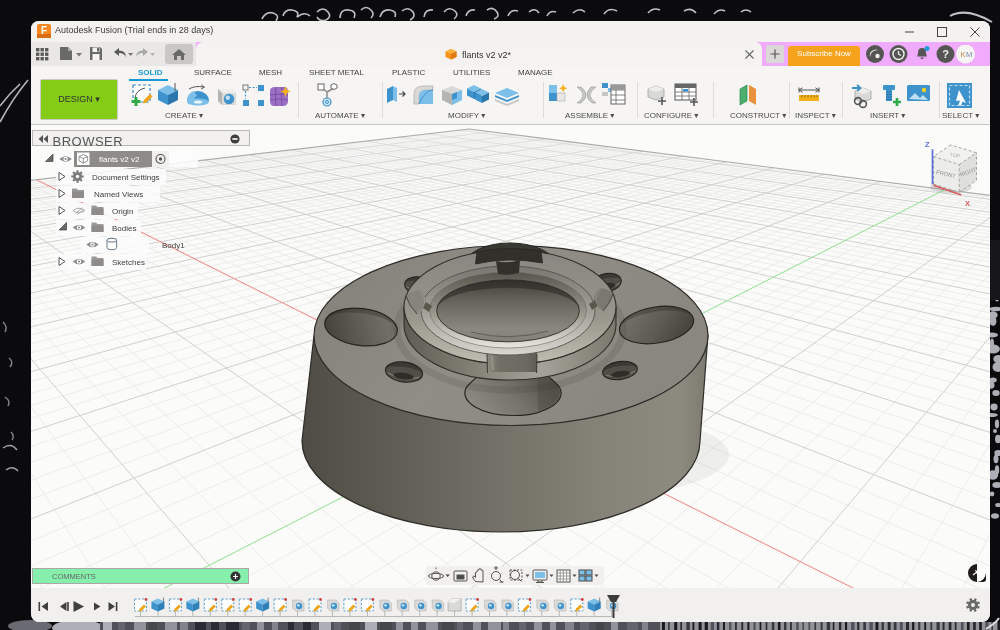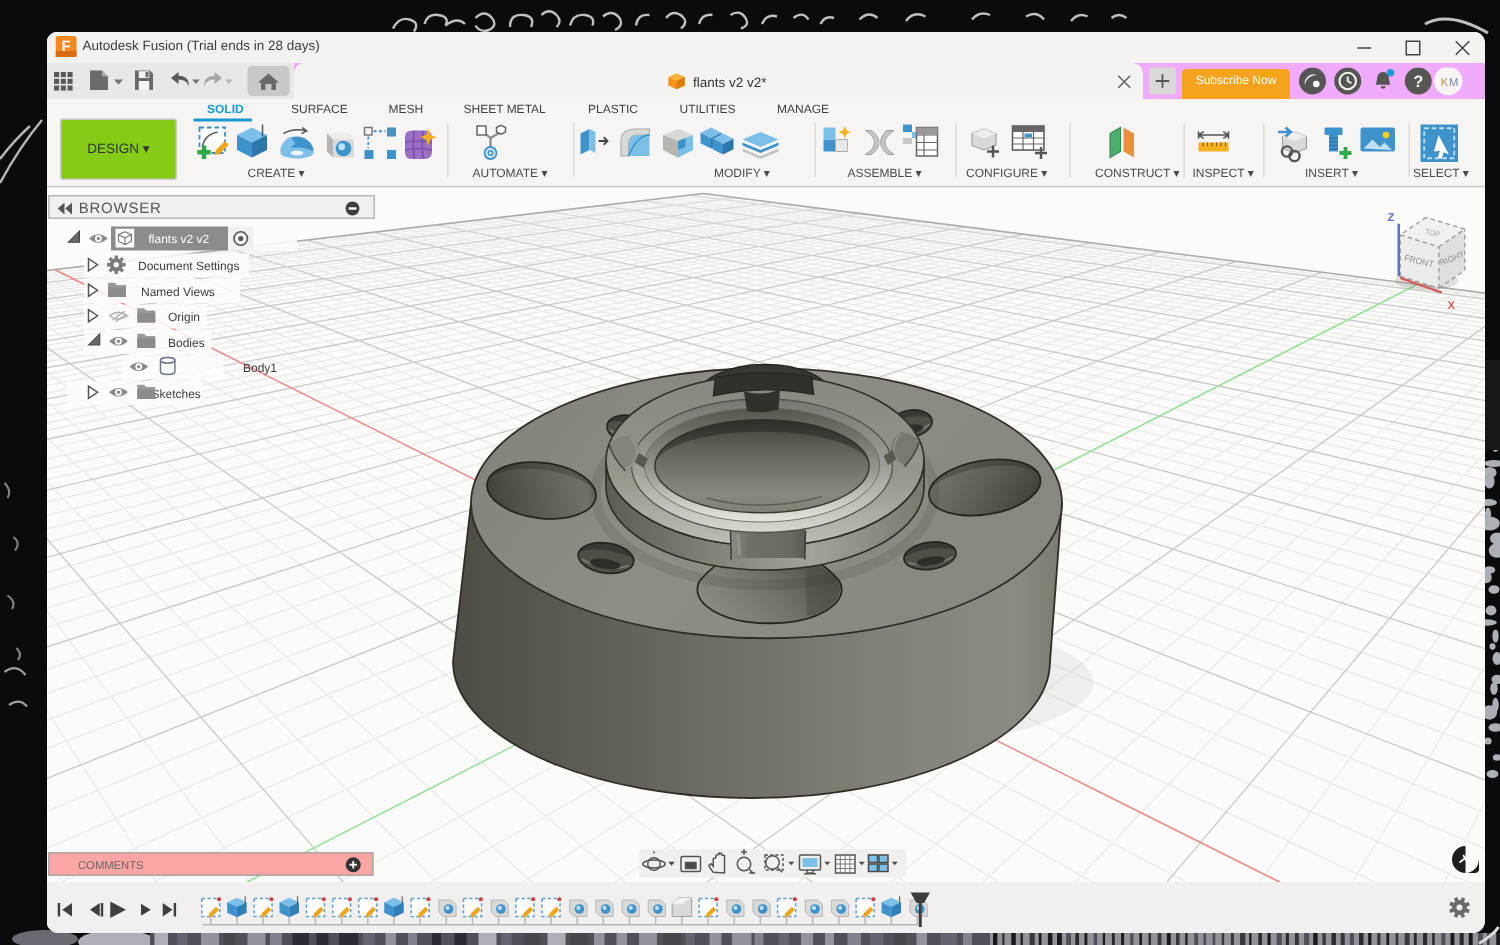--- a/index.html
+++ b/index.html
@@ -13,21 +13,21 @@
 #dtab{left:165px;top:0px;width:566px;height:24px;background:#f4f3f1;border-radius:7px 7px 0 0;}
 #toolbar{left:0;top:45px;width:959px;height:58px;background:#f6f5f4;border-bottom:1px solid #c6c5c3;}
 #designbtn{left:9px;top:13px;width:76px;height:39px;background:#84cc16;border:1px solid #c9c8c6;border-radius:2px;color:#333;font-size:9px;text-align:center;line-height:39px;}
 .tabl{top:2px;font-size:8px;color:#3f3f3f;}
 .grpl{top:45px;font-size:8px;color:#4a4a49;}
 .sep{top:16px;width:1px;height:36px;background:#dddcda;}
 #viewport{left:0;top:104px;width:959px;height:464px;background:#fbfbfa;}
 #browser{left:0;top:5px;}
 #bheader{left:0.5px;top:0px;width:216px;height:14px;background:#f1f0ef;border:1px solid #b9b8b6;}
 .brow{position:absolute;height:16px;background:rgba(252,252,252,0.88);font-size:8px;color:#3d3d3d;}
-#comments{left:1px;top:442.5px;width:215px;height:14px;background:#fca5a5;border:1px solid #a9a8a6;font-size:7.5px;color:#666;}
+#comments{left:1px;top:442.5px;width:215px;height:14px;background:#86efac;border:1px solid #a9a8a6;font-size:7.5px;color:#666;}
 #navbar{left:395px;top:441px;width:178px;height:19px;background:#f1f0ef;border-radius:2px;}
 #timeline{left:0;top:567px;width:959px;height:34px;background:#f1f0ef;border-radius:0 0 8px 8px;}
 </style></head>
 <body>
 
 <svg class="abs" style="left:0;top:0" width="1000" height="630">
 <rect x="0" y="0" width="1000" height="630" fill="#0b0b0d"></rect>
 <g stroke="#d4d4d8" fill="none" stroke-width="1.6" opacity="0.9">
 <path d="M262 19 q4 -8 11 -6 q7 2 3 8 M283 16 q2 -7 9 -6 q8 1 5 7 q8 -6 13 -1 M317 12 q6 -6 11 0 q4 5 -2 8 q-6 2 -9 -3 M340 18 q0 -9 9 -8 q8 1 5 8 M361 10 q5 -5 10 0 q4 4 0 8 M380 17 q2 -8 10 -7 q7 1 5 7 M402 11 q6 -5 11 1 q3 5 -3 8 M424 17 q1 -8 9 -7 M444 12 q5 -6 11 -1 q4 4 -1 8 M466 16 q2 -7 9 -6 M487 10 q6 -4 10 2 q3 5 -3 7 M508 16 q3 -7 10 -5 M529 12 q6 -5 10 1 M547 16 q3 -6 9 -4"></path>
 <path d="M573 13 q6 -6 12 -1 M604 14 q5 -7 13 -3 M648 13 q5 -6 12 -3 M684 11 q7 -4 12 2 M714 14 q5 -6 11 -3 M741 12 q5 -4 10 0"></path>
@@ -396,21 +396,21 @@
           <path d="M2 14 l6 -6 5 5 3 -3 5 5 Z" fill="#bfe0f2"></path>
         </g>
 <g transform="translate(821,2)">
           <rect x="0" y="0" width="25" height="25" fill="#3e93cc"></rect>
           <rect x="2.5" y="2.5" width="20" height="20" fill="none" stroke="#bfe0f2" stroke-width="1.2" stroke-dasharray="3,2"></rect>
           <path d="M12 7 L19 20 L15.5 18.5 L14 23 L11.5 22 L13 17.5 L9 18 Z" fill="#fff"></path>
         </g>
     </svg>
     <div class="grpl abs" style="left:134px;">CREATE ▾</div>
     <div class="grpl abs" style="left:284px;">AUTOMATE ▾</div>
-    <div class="grpl abs" style="left:417px;margin-left:28px;">MODIFY ▾</div>
+    <div class="grpl abs" style="left:417px;">MODIFY ▾</div>
     <div class="grpl abs" style="left:534px;">ASSEMBLE ▾</div>
     <div class="grpl abs" style="left:613px;">CONFIGURE ▾</div>
     <div class="grpl abs" style="left:699px;">CONSTRUCT ▾</div>
     <div class="grpl abs" style="left:764px;">INSPECT ▾</div>
     <div class="grpl abs" style="left:839px;text-align:right;">INSERT ▾</div>
     <div class="grpl abs" style="left:911px;">SELECT ▾</div>
     <div class="sep abs" style="left:267px;"></div>
     <div class="sep abs" style="left:351px;"></div>
     <div class="sep abs" style="left:512px;"></div>
     <div class="sep abs" style="left:606px;"></div>
@@ -590,21 +590,21 @@
 <line x1="901.5" y1="59.2" x2="901.5" y2="24.2" stroke="#5c6fd6" stroke-width="1.7"></line>
 <text x="894" y="22" font-size="7.5" font-weight="bold" fill="#5c6fd6">Z</text>
 <line x1="902.5" y1="60.2" x2="930.2" y2="70.1" stroke="#d65c5c" stroke-width="1.6"></line>
 <text x="934" y="81" font-size="7.5" font-weight="bold" fill="#d65c5c">X</text>
     </svg>
     <div id="browser" class="abs">
       <div id="bheader" class="abs">
         <svg class="abs" style="left:5px;top:3.5px" width="14" height="8">
             <path d="M5 0 L0.5 4 L5 8 Z M10 0 L5.5 4 L10 8 Z" fill="#555"></path>
           </svg>
-        <span style="position:absolute;left:20px;top:3px;font-size:10px;color:#555;letter-spacing:0.5px;">BROWSER</span>
+        <span style="position:absolute;left:20px;top:3px;font-size:13px;color:#555;letter-spacing:0.5px;">BROWSER</span>
         <svg class="abs" style="left:197px;top:2.5px" width="10" height="10">
             <circle cx="5" cy="5" r="4.6" fill="#3e3e3c"></circle>
             <rect x="2.4" y="4.2" width="5.2" height="1.6" fill="#fff"></rect>
           </svg>
       </div>
       <div class="brow" style="left:25px;top:21px;width:142px;"></div>
       <div class="abs" style="left:43px;top:21px;width:78px;height:16px;background:#8e8c8a;"></div>
       <div class="abs" style="left:68px;top:24.5px;font-size:8px;color:#fff;white-space:nowrap;">flants v2 v2</div>
       <div class="brow" style="left:25px;top:39px;width:110px;">
           <span style="position:absolute;left:36px;top:3.5px;">Document Settings</span>
@@ -614,21 +614,21 @@
         </div>
       <div class="brow" style="left:25px;top:73px;width:82px;">
           <span style="position:absolute;left:56px;top:3.5px;">Origin</span>
         </div>
       <div class="brow" style="left:25px;top:90px;width:85px;">
           <span style="position:absolute;left:56px;top:3.5px;">Bodies</span>
         </div>
       <div class="brow" style="left:50px;top:107px;width:68px;">
           <span style="position:absolute;left:45px;top:3.5px;padding-left:36px;">Body1</span>
         </div>
-      <div class="brow" style="left:14px;top:124px;width:90px;">
+      <div class="brow" style="left:25px;top:124px;width:90px;">
           <span style="position:absolute;left:56px;top:3.5px;">Sketches</span>
         </div>
       <svg class="abs" style="left:0;top:0" width="230" height="150">
 <polygon points="14.5,31.5 22.0,24 22.0,31.5" fill="#6a6a68" stroke="#444" stroke-width="0.7"></polygon>
 <path d="M28.400000000000002 29 Q34.6 23.4 40.800000000000004 29 Q34.6 34.6 28.400000000000002 29 Z" fill="#8a8a88"></path>
           <circle cx="34.6" cy="29" r="2.3" fill="#fcfcfb"></circle>
           <circle cx="34.6" cy="29" r="1.1" fill="#8a8a88"></circle>
 <rect x="45.5" y="22.0" width="13.5" height="13.5" fill="#fdfdfc" stroke="#8a8a88" stroke-width="1"></rect>
 <g transform="translate(48,24.5)">
             <polygon points="4.3,0 8.6,2 8.6,6.3 4.3,8.6 0,6.3 0,2" fill="#fff" stroke="#777" stroke-width="0.8"></polygon>

